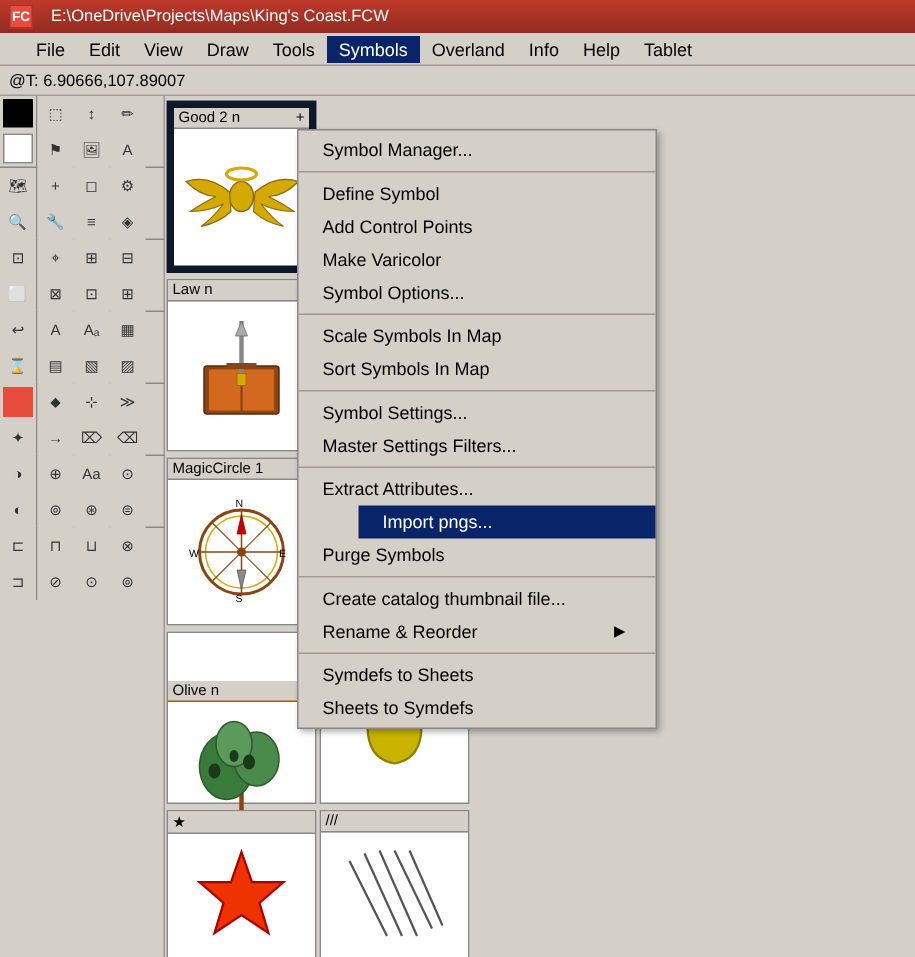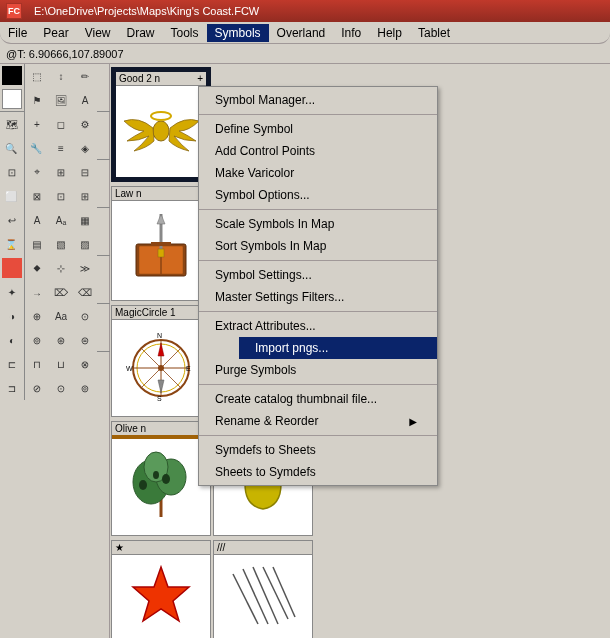--- a/index.html
+++ b/index.html
@@ -27,24 +27,23 @@
       line-height: 14px;
       font-weight: bold;
     }
 
     
     .menu-bar {
       background: #d4d0c8;
       display: flex;
       align-items: center;
       height: 22px;
-      padding: 0 0;
+      padding: 0 16px;
       border-bottom: 1px solid #a09898;
       font-size: 12px;
-      border-radius: 11px;
     }
     .menu-item {
       padding: 2px 8px;
       cursor: pointer;
       color: #000;
       position: relative;
     }
     .menu-item.active { background: #0a246a; color: white; }
 
     
@@ -120,21 +119,21 @@
 </head>
 <body>
 
 <div class="title-bar">
   <span class="title-bar-icon">FC</span>
   <span>E:\OneDrive\Projects\Maps\King's Coast.FCW</span>
 </div>
 
 <div class="menu-bar">
   <span class="menu-item">File</span>
-  <span class="menu-item">Pear</span>
+  <span class="menu-item">Edit</span>
   <span class="menu-item">View</span>
   <span class="menu-item">Draw</span>
   <span class="menu-item">Tools</span>
   <span class="menu-item active">Symbols</span>
   <span class="menu-item">Overland</span>
   <span class="menu-item">Info</span>
   <span class="menu-item">Help</span>
   <span class="menu-item">Tablet</span>
 </div>
 
@@ -329,21 +328,21 @@
               <text x="33" y="73" font-size="7" fill="#000">S</text>
               <text x="2" y="43" font-size="7" fill="#000">W</text>
               <text x="62" y="43" font-size="7" fill="#000">E</text>
             </svg>
           </div>
         </div>
       </div>
 
       <div style="display:flex; margin:2px 0;">
         <div style="width:100px; height:115px; border:1px solid #888; background:white; margin:1px; position:relative;">
-          <div style="background:#d4d0c8; font-size:10px; padding:1px 3px; border-bottom:4px solid #a16207; display:flex; justify-content:space-between;">
+          <div style="background:#d4d0c8; font-size:10px; padding:1px 3px; border-bottom:1px solid #a16207; display:flex; justify-content:space-between;margin-top:32px;">
             <span>Olive n</span>
             <span>+</span>
           </div>
           <div style="display:flex; align-items:center; justify-content:center; height:90px;">
             <svg width="80" height="75" viewBox="0 0 80 75">
 
               <line x1="40" y1="70" x2="40" y2="45" stroke="#8B4513" stroke-width="3"></line>
               <ellipse cx="30" cy="35" rx="18" ry="22" fill="#3a7a3a" stroke="#2d5a2d" stroke-width="1"></ellipse>
               <ellipse cx="50" cy="30" rx="15" ry="18" fill="#4a8a4a" stroke="#2d5a2d" stroke-width="1"></ellipse>
               <ellipse cx="35" cy="20" rx="12" ry="15" fill="#5a9a5a" stroke="#2d5a2d" stroke-width="1"></ellipse>

